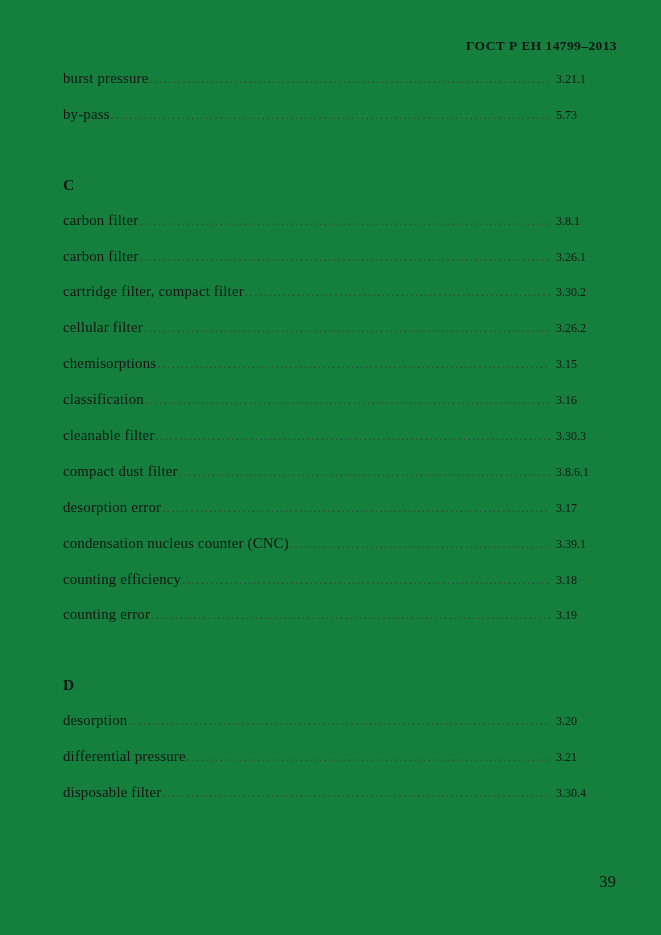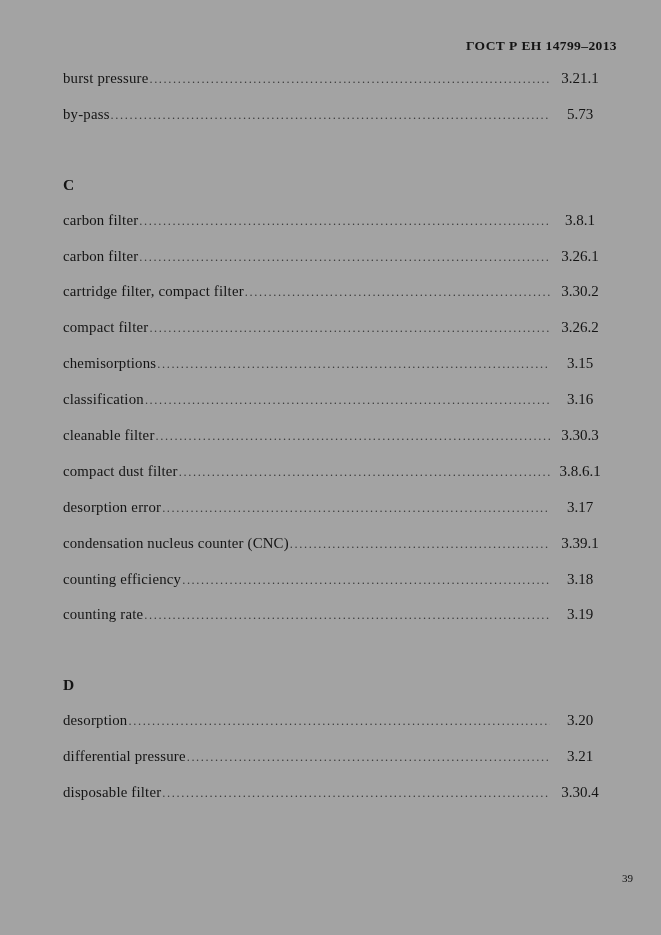--- a/index.html
+++ b/index.html
@@ -4,21 +4,21 @@
 <style>
   html, body {
     margin: 0;
     padding: 0;
     background: #ffffff;
   }
   .page {
     position: relative;
     width: 661px;
     height: 935px;
-    background: #a3a3a3;
+    background: #15803d;
     font-family: "Liberation Serif", serif;
     color: #141414;
     overflow: hidden;
   }
   .running-header {
     position: absolute;
     top: 38px;
     right: 44px;
     font-size: 13.5px;
     font-weight: bold;
@@ -59,30 +59,30 @@
     color: #3c3c3c;
     font-size: 12.5px;
     margin-right: 6px;
   }
   .leader::after {
     content: "..................................................................................................................................................................";
     letter-spacing: 1.6px;
   }
   .ref {
     flex: 0 0 48px;
-    text-align: center;
-    white-space: nowrap;
-    font-size: 15px;
+    text-align: left;
+    white-space: nowrap;
+    font-size: 12px;
     font-family: Liberation Serif, serif;
   }
   .page-number {
     position: absolute;
     top: 872px;
-    left: 622px;
-    font-size: 11px;
+    left: 599px;
+    font-size: 17px;
   }
 </style>
 </head>
 <body>
 
 <div class="page">
   <div class="running-header">ГОСТ Р ЕН 14799–2013</div>
 
   <div class="index">
   <section class="group">
@@ -115,21 +115,21 @@
     <span class="ref">3.26.1</span>
   </div>
 
   <div class="row">
     <span class="term">cartridge filter, compact filter</span>
     <span class="leader"></span>
     <span class="ref">3.30.2</span>
   </div>
 
   <div class="row">
-    <span class="term">compact filter</span>
+    <span class="term">cellular filter</span>
     <span class="leader"></span>
     <span class="ref">3.26.2</span>
   </div>
 
 
   <div class="row">
     <span class="term">chemisorptions</span>
     <span class="leader"></span>
     <span class="ref">3.15</span>
   </div>
@@ -164,21 +164,21 @@
     <span class="ref">3.39.1</span>
   </div>
 
   <div class="row">
     <span class="term">counting efficiency</span>
     <span class="leader"></span>
     <span class="ref">3.18</span>
   </div>
 
   <div class="row">
-    <span class="term">counting rate</span>
+    <span class="term">counting error</span>
     <span class="leader"></span>
     <span class="ref">3.19</span>
   </div>
 </section>
 
   <section class="group">
     <h2 class="letter">D</h2>
 
   <div class="row">
     <span class="term">desorption</span>

